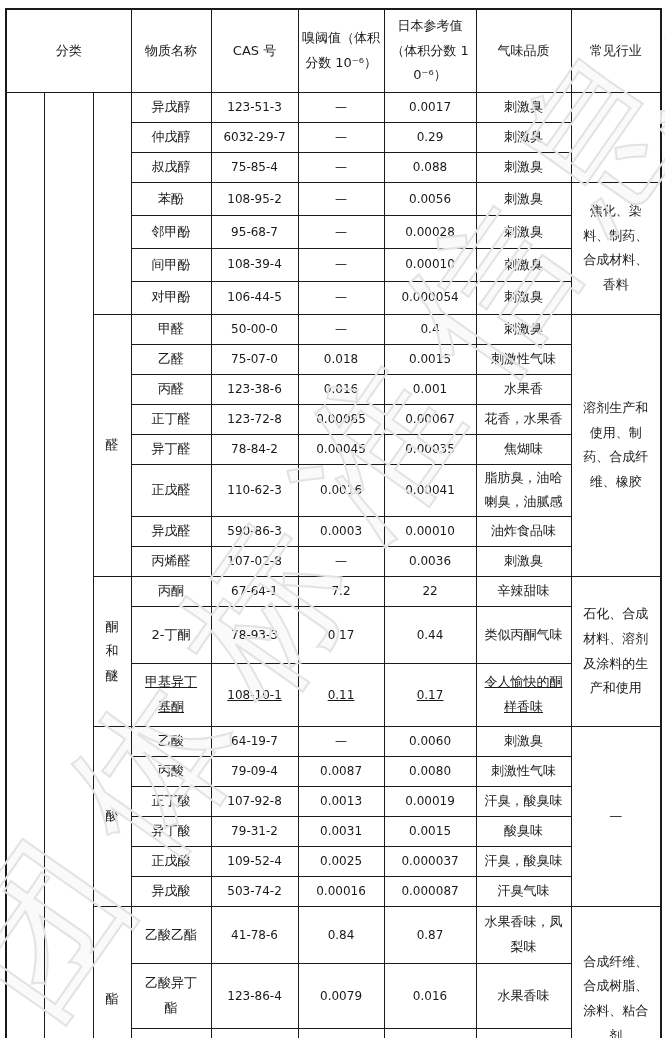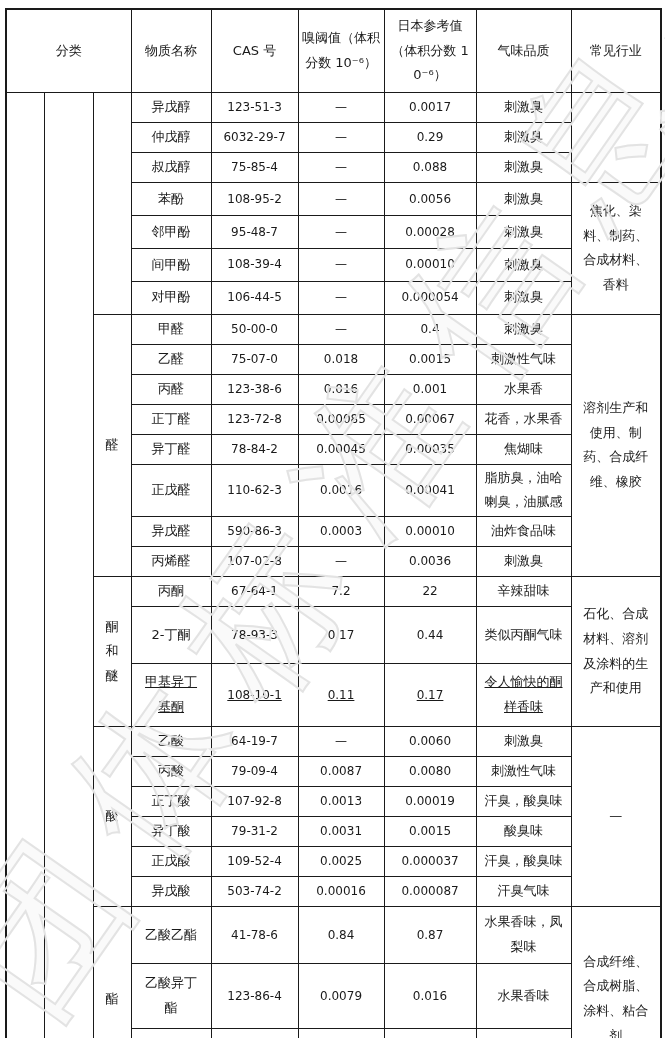--- a/index.html
+++ b/index.html
@@ -93,21 +93,21 @@
     <tr class="h27">
       <td class="zh name">苯酚</td>
       <td>108-95-2</td>
       <td>—</td>
       <td>0.0056</td>
       <td class="zh">刺激臭</td>
       <td rowspan="4" class="zh ind">焦化、染料、制药、合成材料、香料</td>
     </tr>
     <tr class="h27">
       <td class="zh name">邻甲酚</td>
-      <td>95-48-7</td>
+      <td>95-68-7</td>
       <td>—</td>
       <td>0.00028</td>
       <td class="zh">刺激臭</td>
     </tr>
     <tr class="h27">
       <td class="zh name">间甲酚</td>
       <td>108-39-4</td>
       <td>—</td>
       <td>0.00010</td>
       <td class="zh">刺激臭</td>

